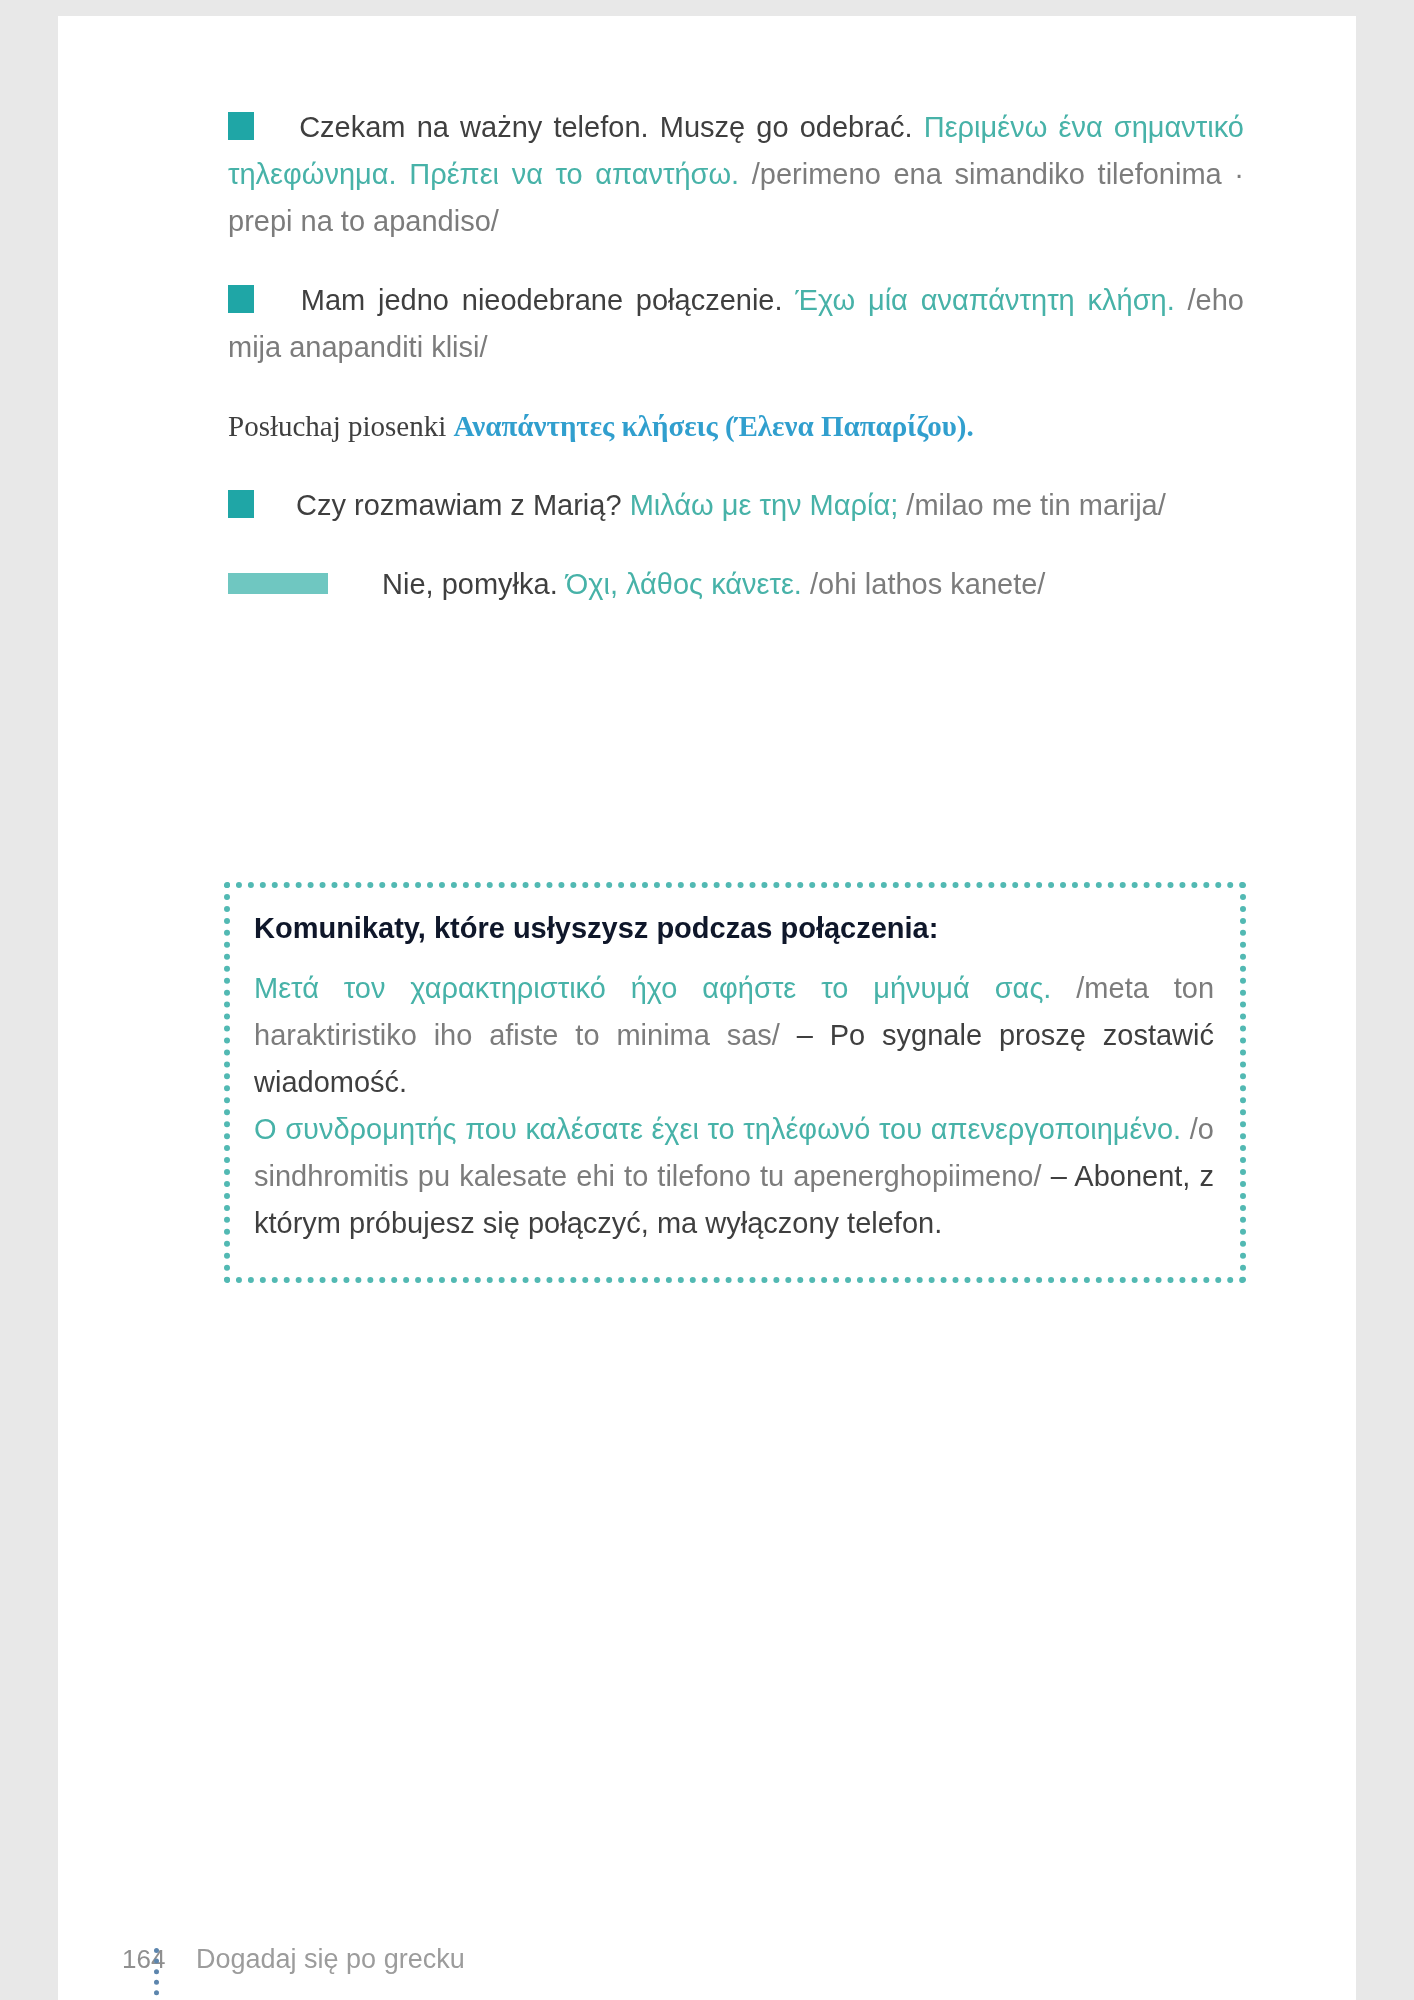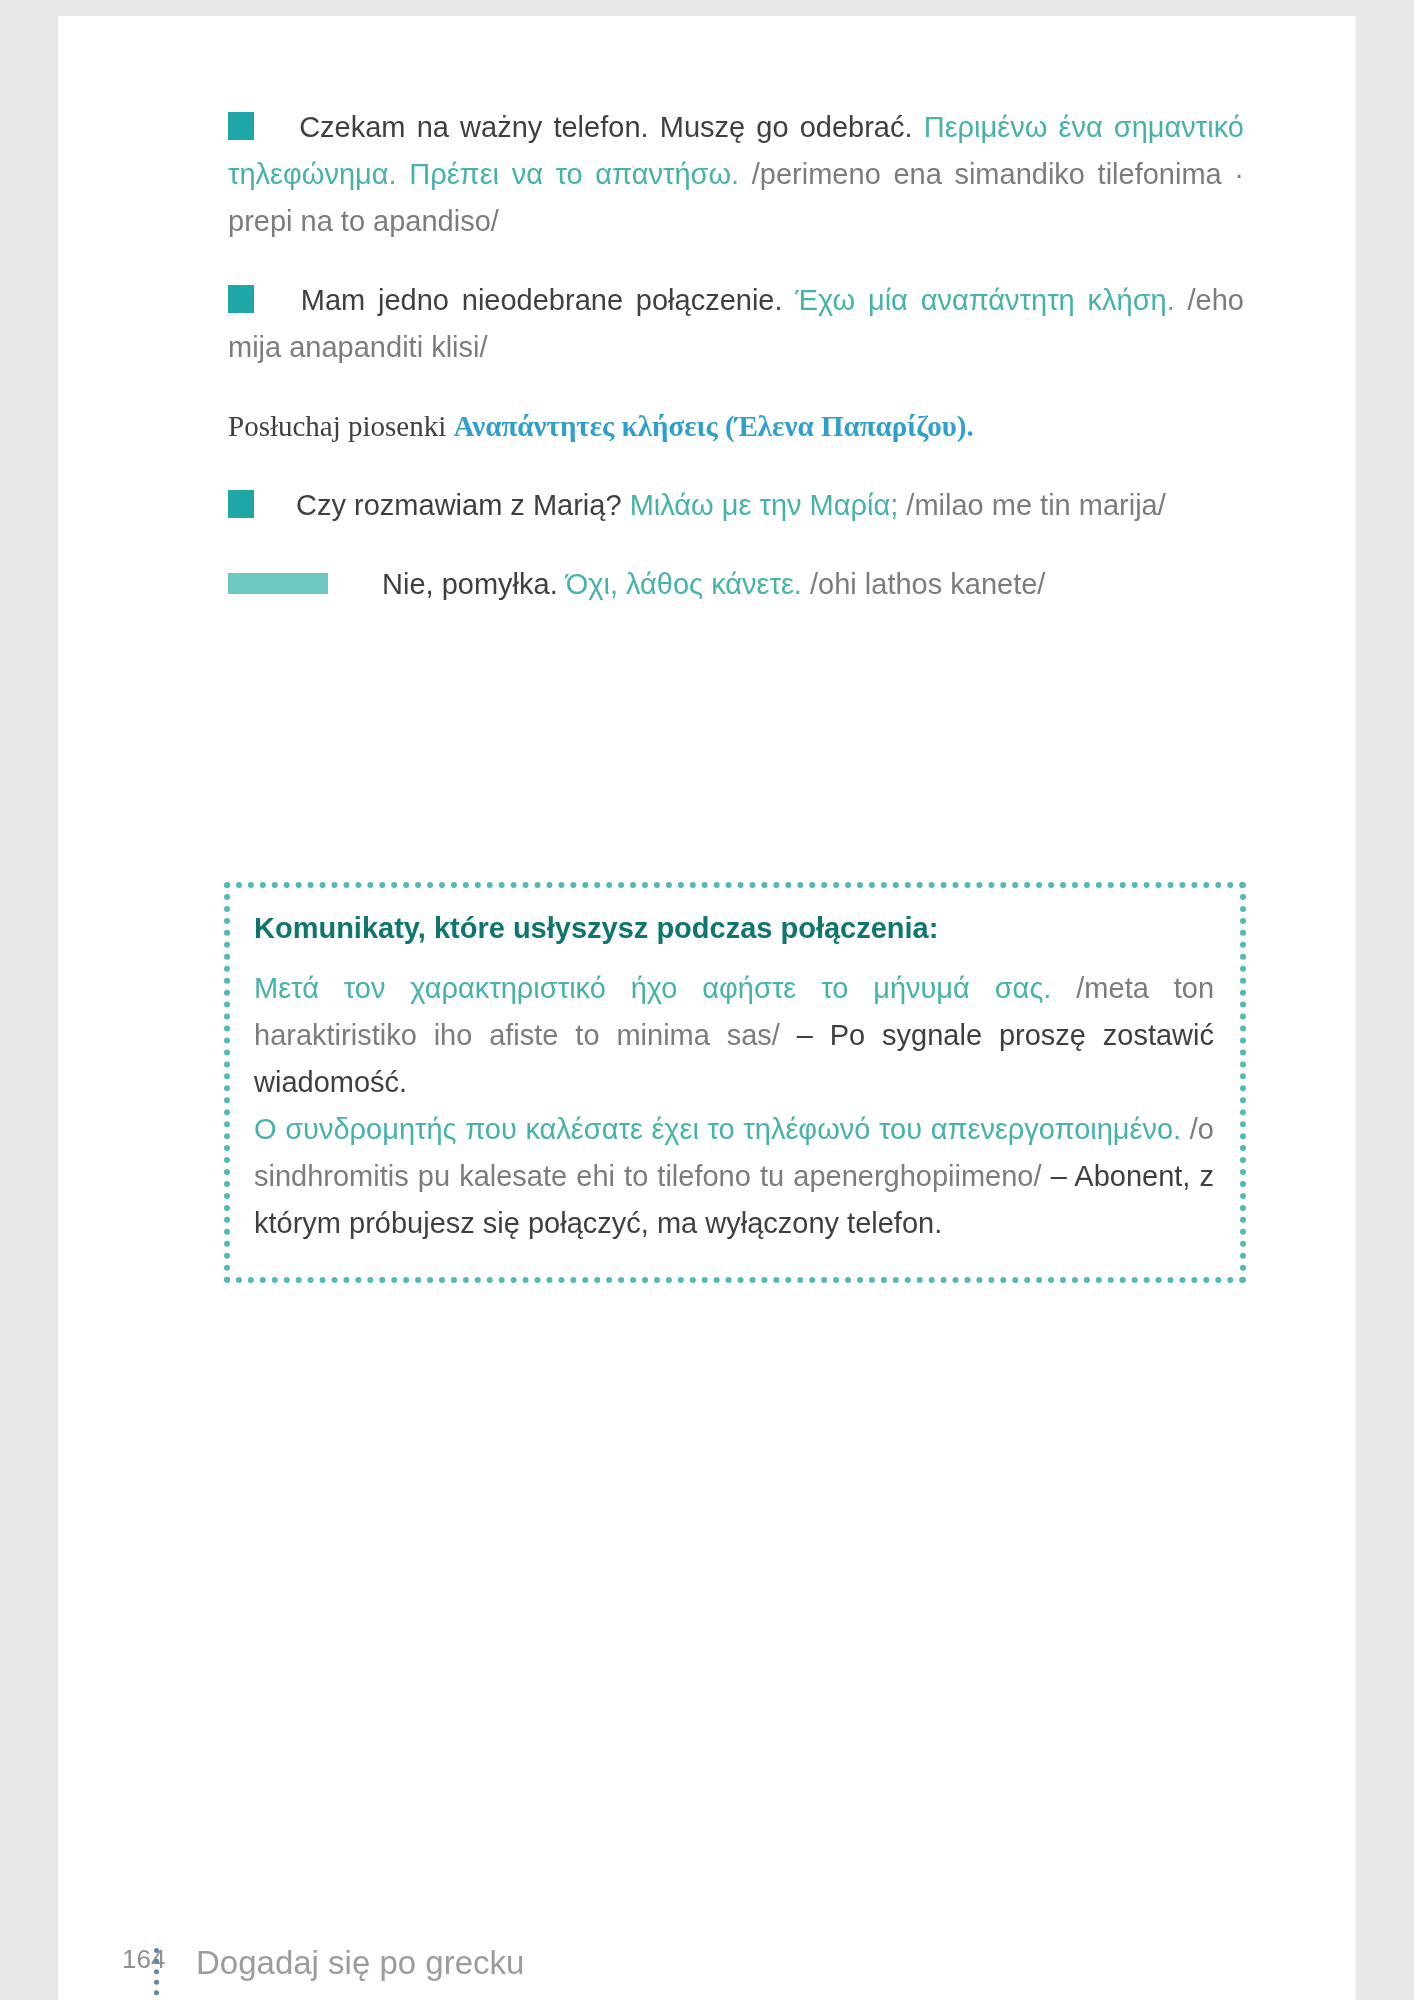--- a/index.html
+++ b/index.html
@@ -47,21 +47,21 @@
     width:1022px;
     box-sizing:border-box;
     border:6px dotted #52b9b3;
     border-radius:3px;
     padding:24px 26px 30px 24px;
     background:#ffffff;
   }
   .box-title {
     font-size:29px;
     font-weight:bold;
-    color:#0f766e;
+    color:#0f172a;
     margin:0 0 20px 0;
   }
   .entry {
     font-size:29px;
     line-height:1.62;
     text-align:justify;
     margin:0;
   }
   .footer-pagenum {
     position:absolute;
@@ -71,21 +71,21 @@
   }
   .footer-sep {
     position:absolute;
     left:96px; top:1932px;
     height:58px; width:0;
     border-left:5px dotted #5c85ad;
   }
   .footer-title {
     position:absolute;
     left:138px; top:1928px;
-    font-size:33px;
+    font-size:27px;
     color:#9c9c9c;
   }
   .bottom-bar {
     position:absolute;
     left:0; top:1988px;
     width:100%; height:12px;
     background:#26a59d;
   }
 </style>
 </head>

